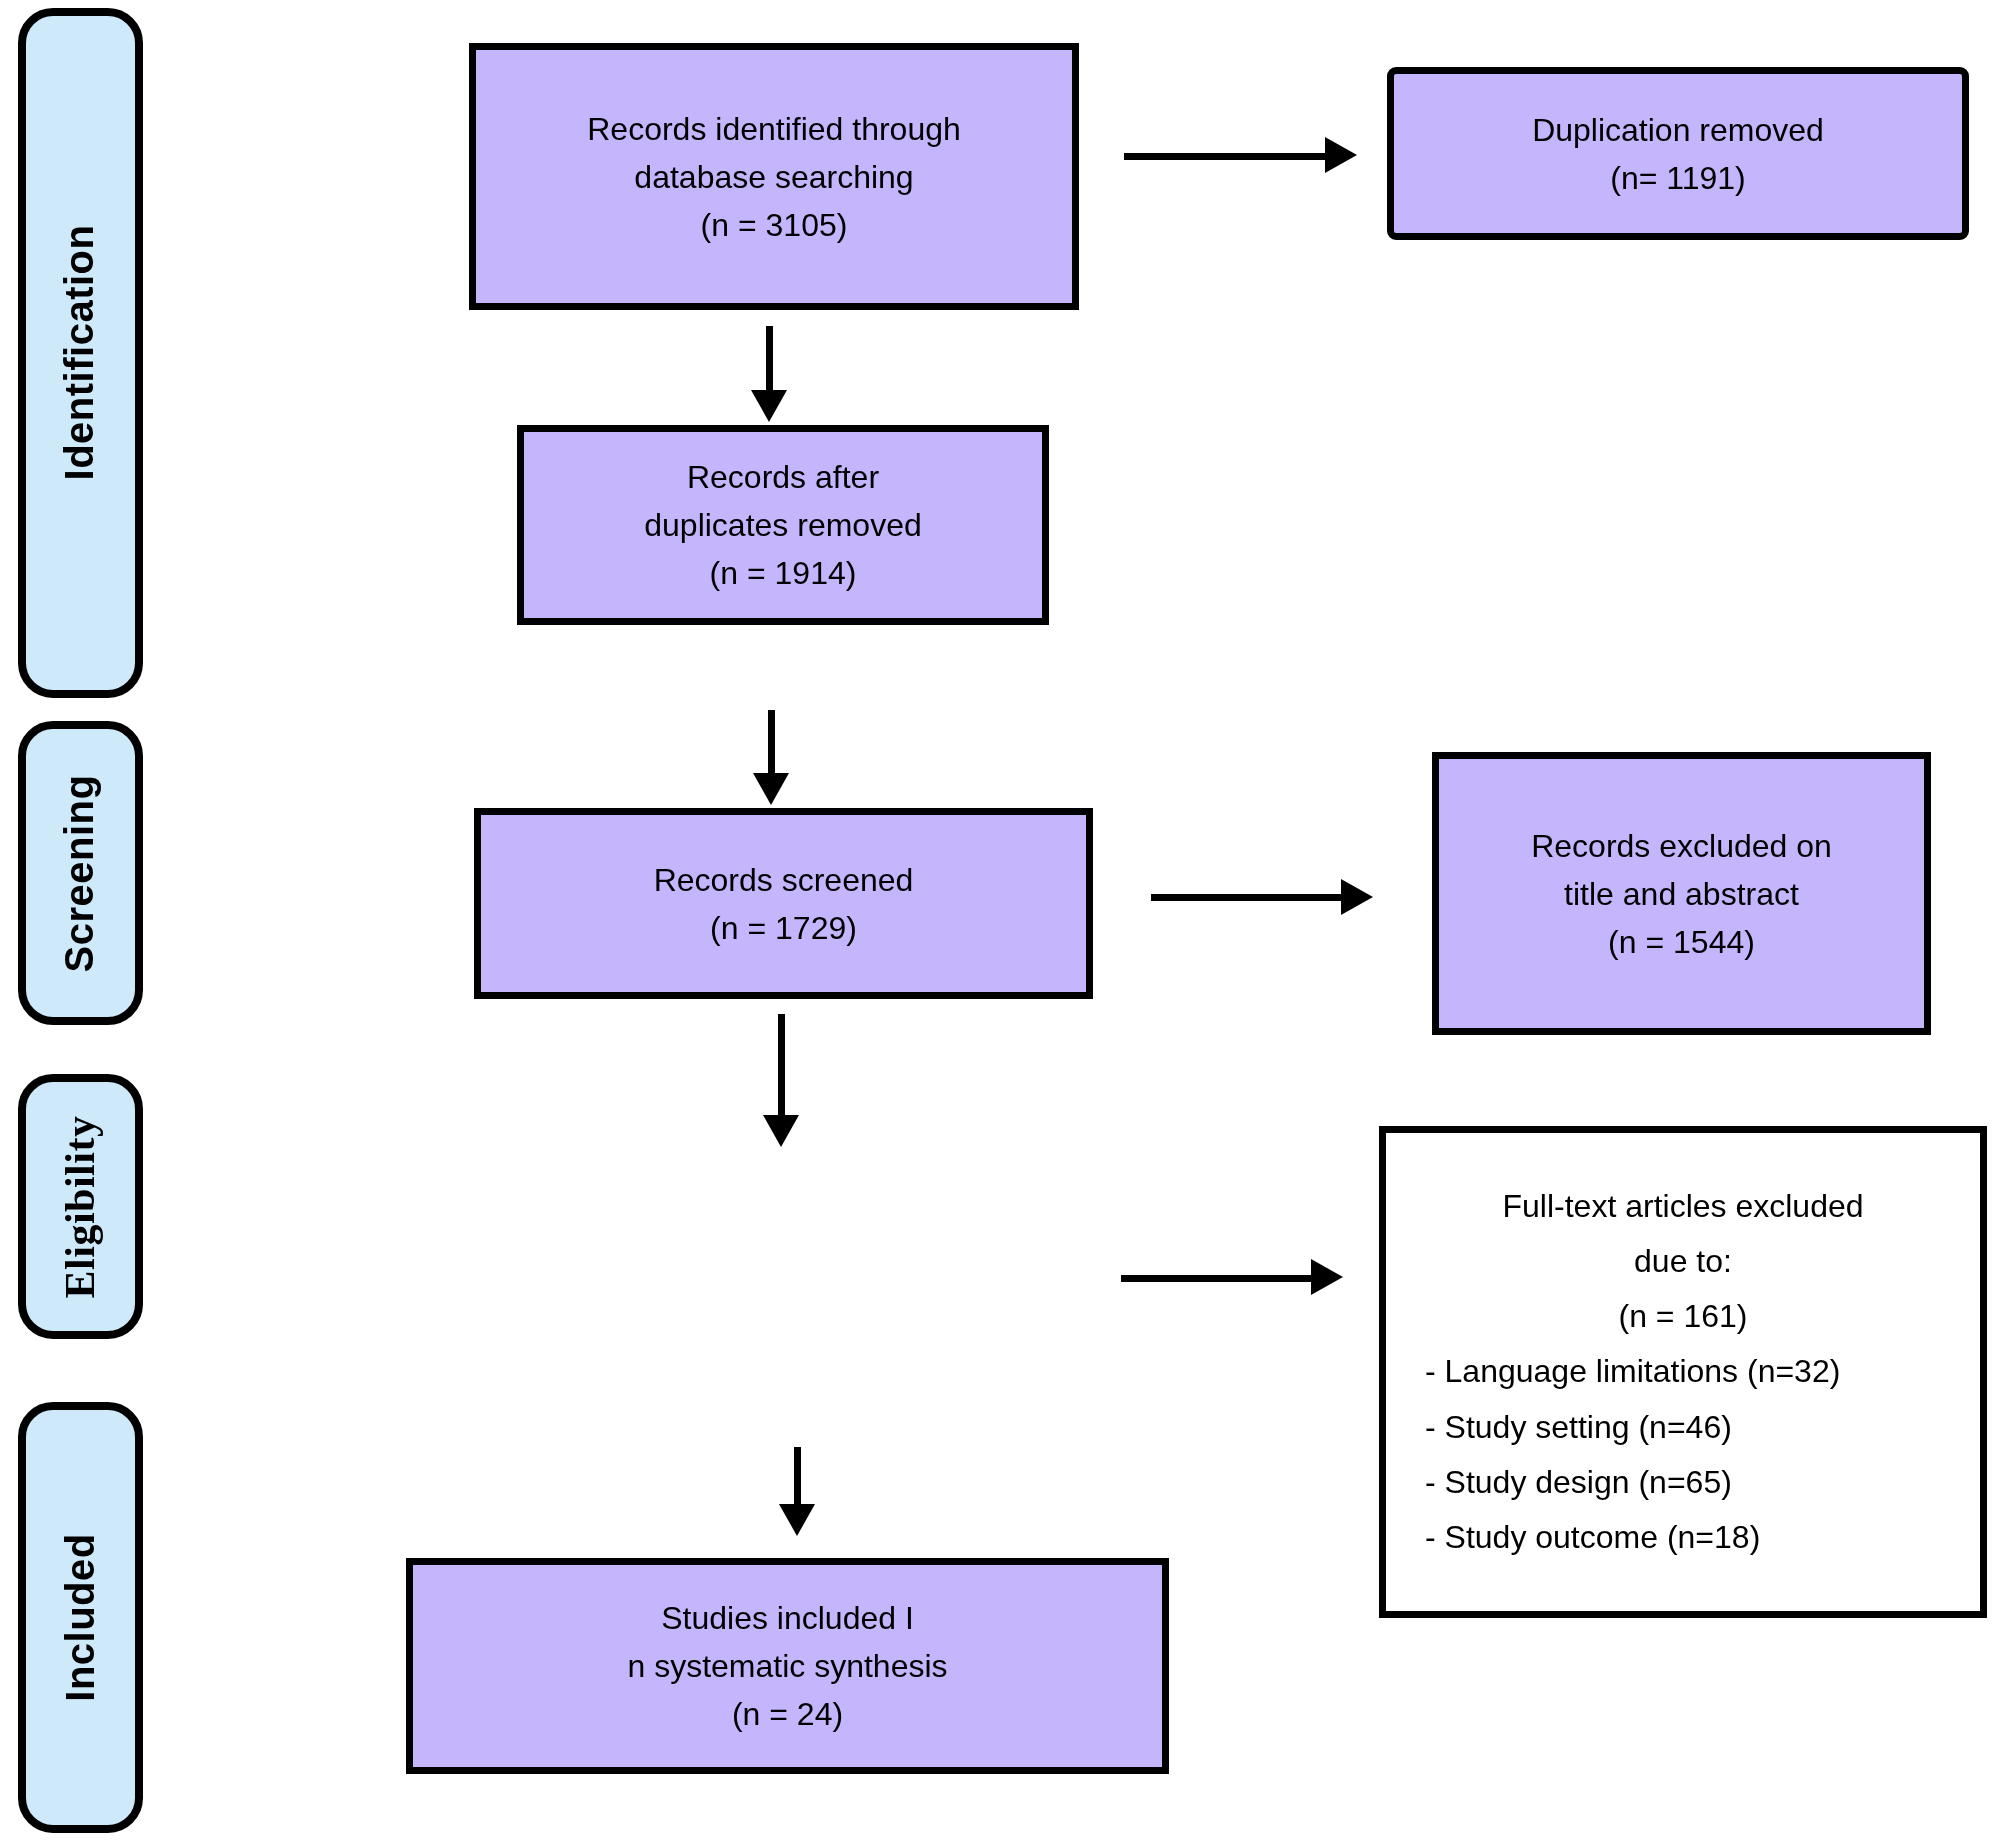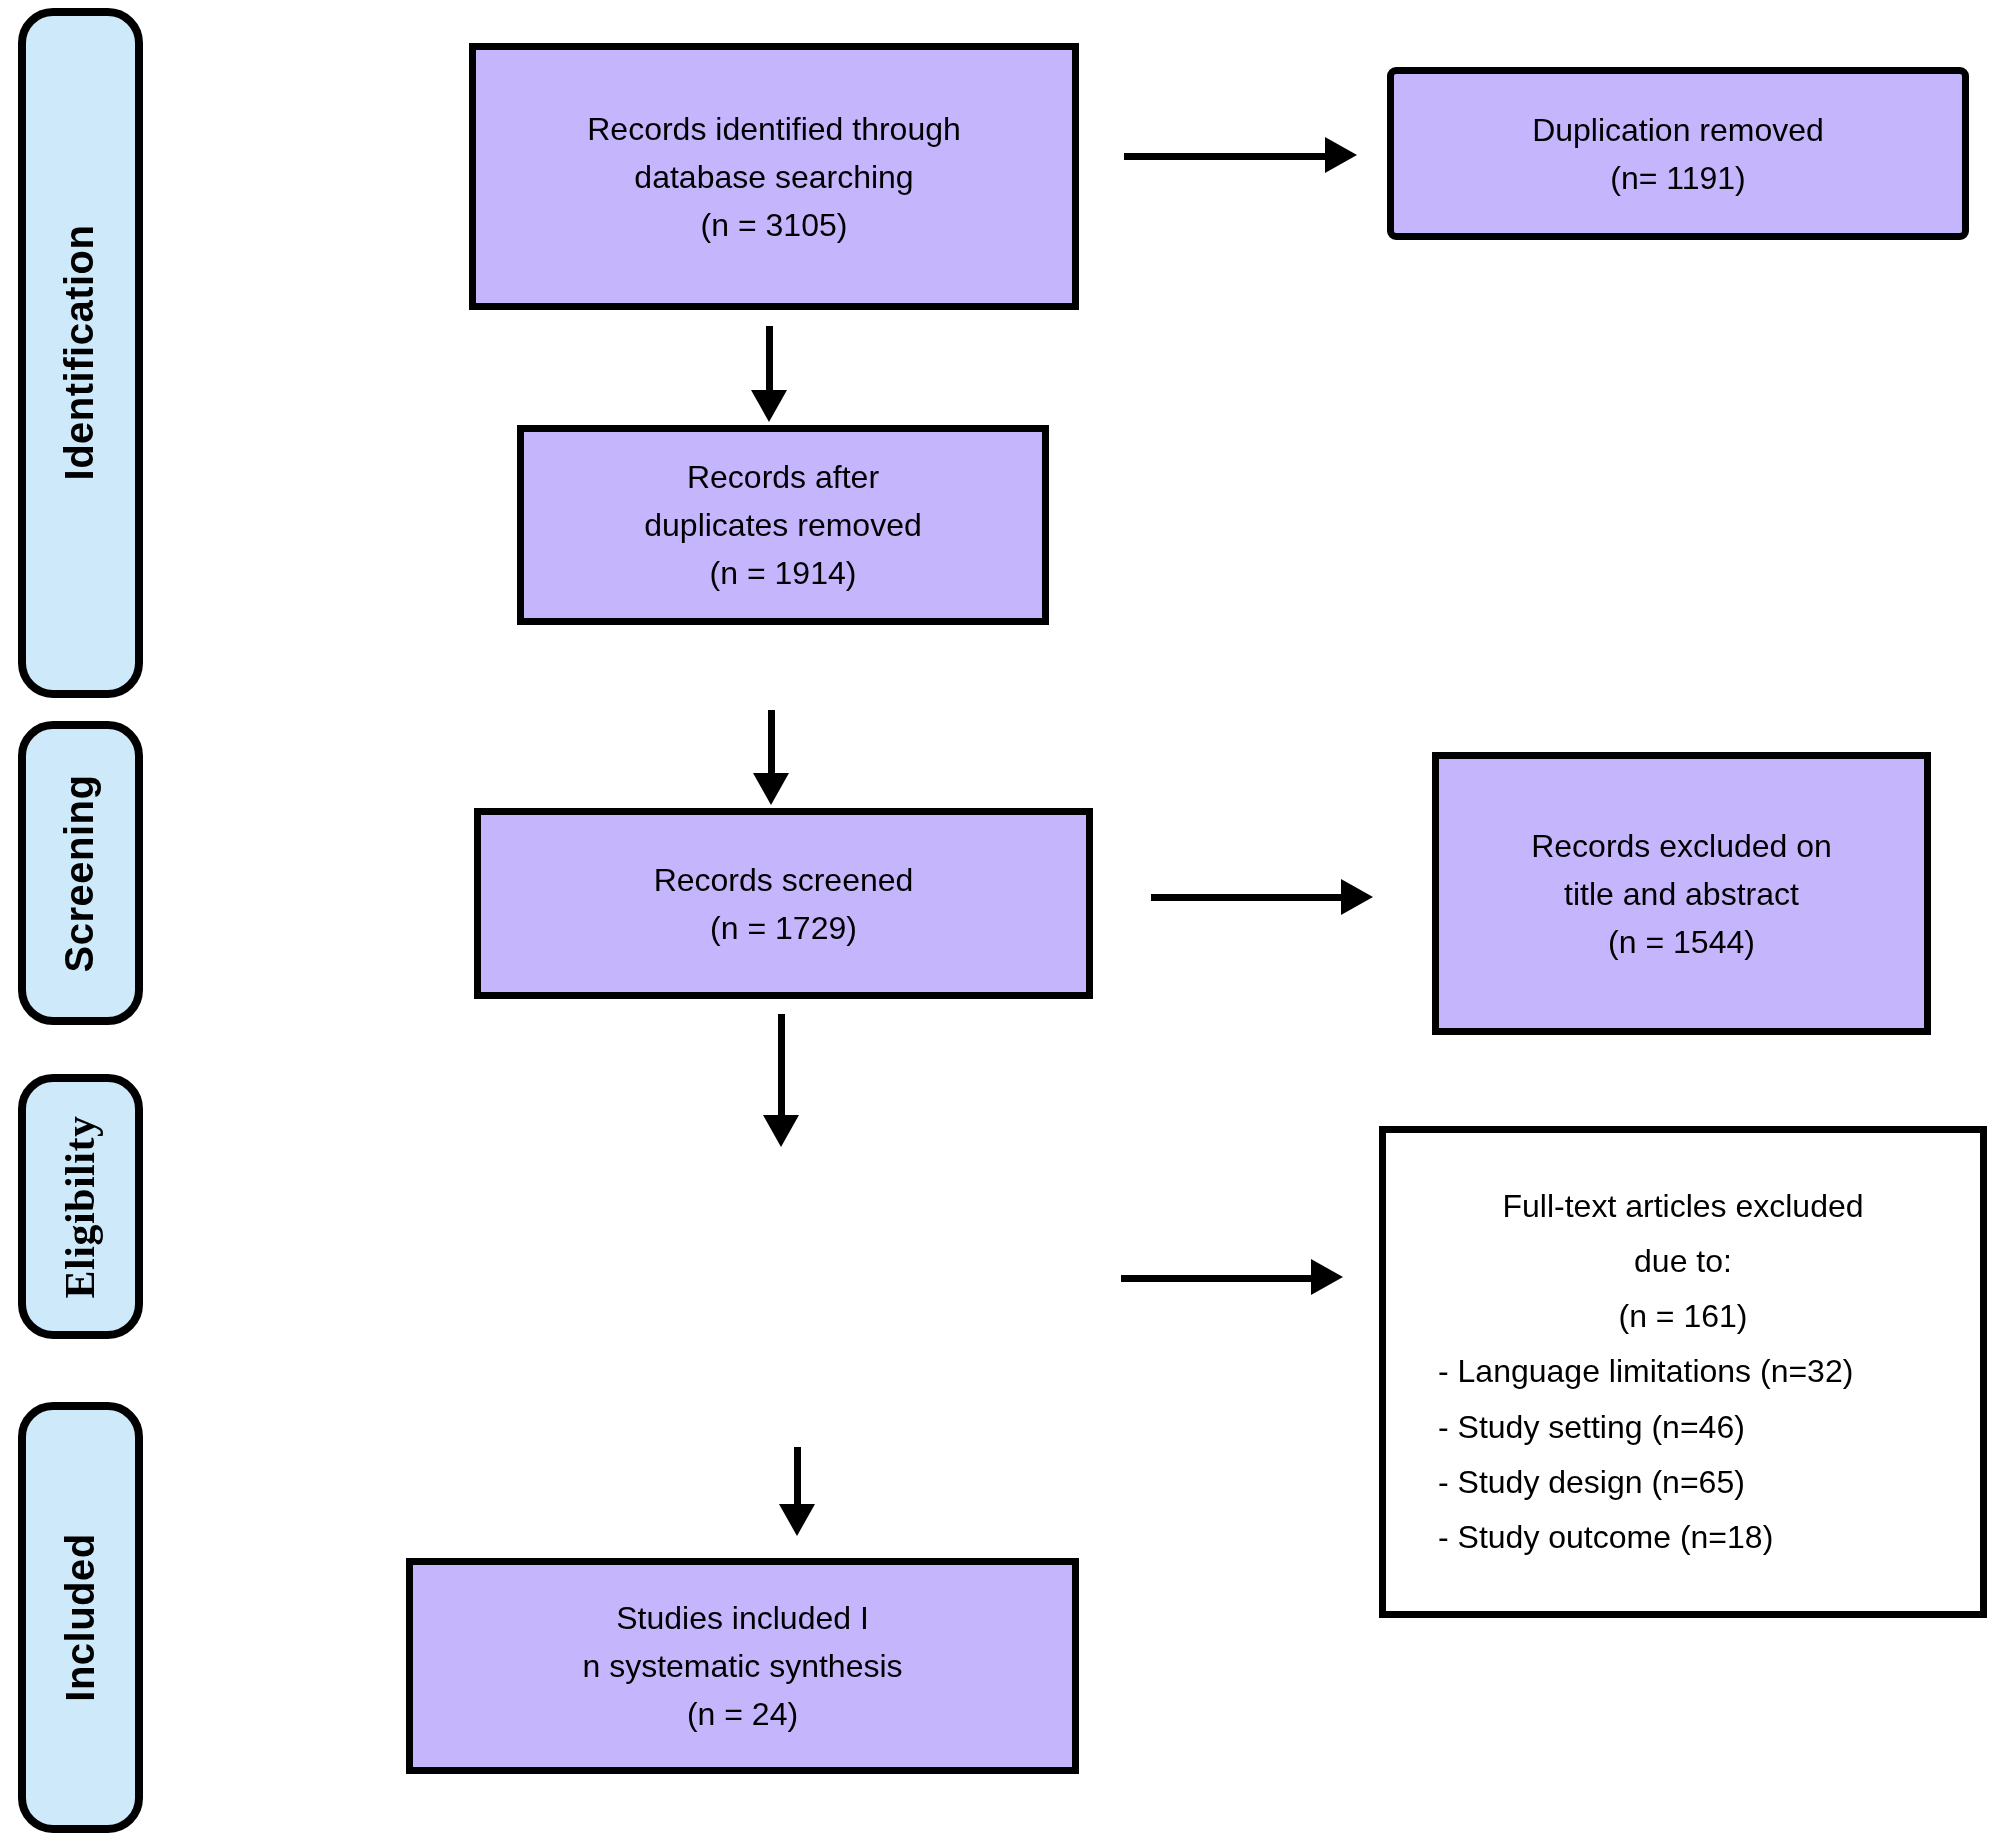--- a/index.html
+++ b/index.html
@@ -52,21 +52,21 @@
     line-height: 1.5;
   }
   .excl-box {
     position: absolute;
     box-sizing: border-box;
     background: #ffffff;
     border: 7.5px solid #000000;
     display: flex;
     flex-direction: column;
     justify-content: center;
-    padding: 10px 24px;
+    padding: 10px 11px;
   }
   .excl-title {
     white-space: pre-line;
     text-align: center;
     font-size: 32px;
     line-height: 1.72;
   }
   .excl-item {
     text-align: left;
     font-size: 32px;
@@ -153,21 +153,21 @@
   <div class="excl-box" style="left:1379px; top:1126px; width:608px; height:492px;">
     <div class="excl-title">Full-text articles excluded
 due to:
 (n = 161)</div>
     <div class="excl-item">- Language limitations (n=32)</div>
     <div class="excl-item">- Study setting (n=46)</div>
     <div class="excl-item">- Study design (n=65)</div>
     <div class="excl-item">- Study outcome (n=18)</div>
   </div>
 
-  <div class="flowbox" style="left:406px; top:1558px; width:673px; height:216px;">
+  <div class="flowbox" style="left:406px; top:1558px; width:763px; height:216px;">
     <div class="box-text">Studies included I
 n systematic synthesis
 (n = 24)</div>
   </div>
 
   <div>
     <div class="hline" style="left:1124px; top:153px; width:203px;"></div>
     <div class="head-right" style="left:1325px; top:137px;"></div>
   </div>
 

